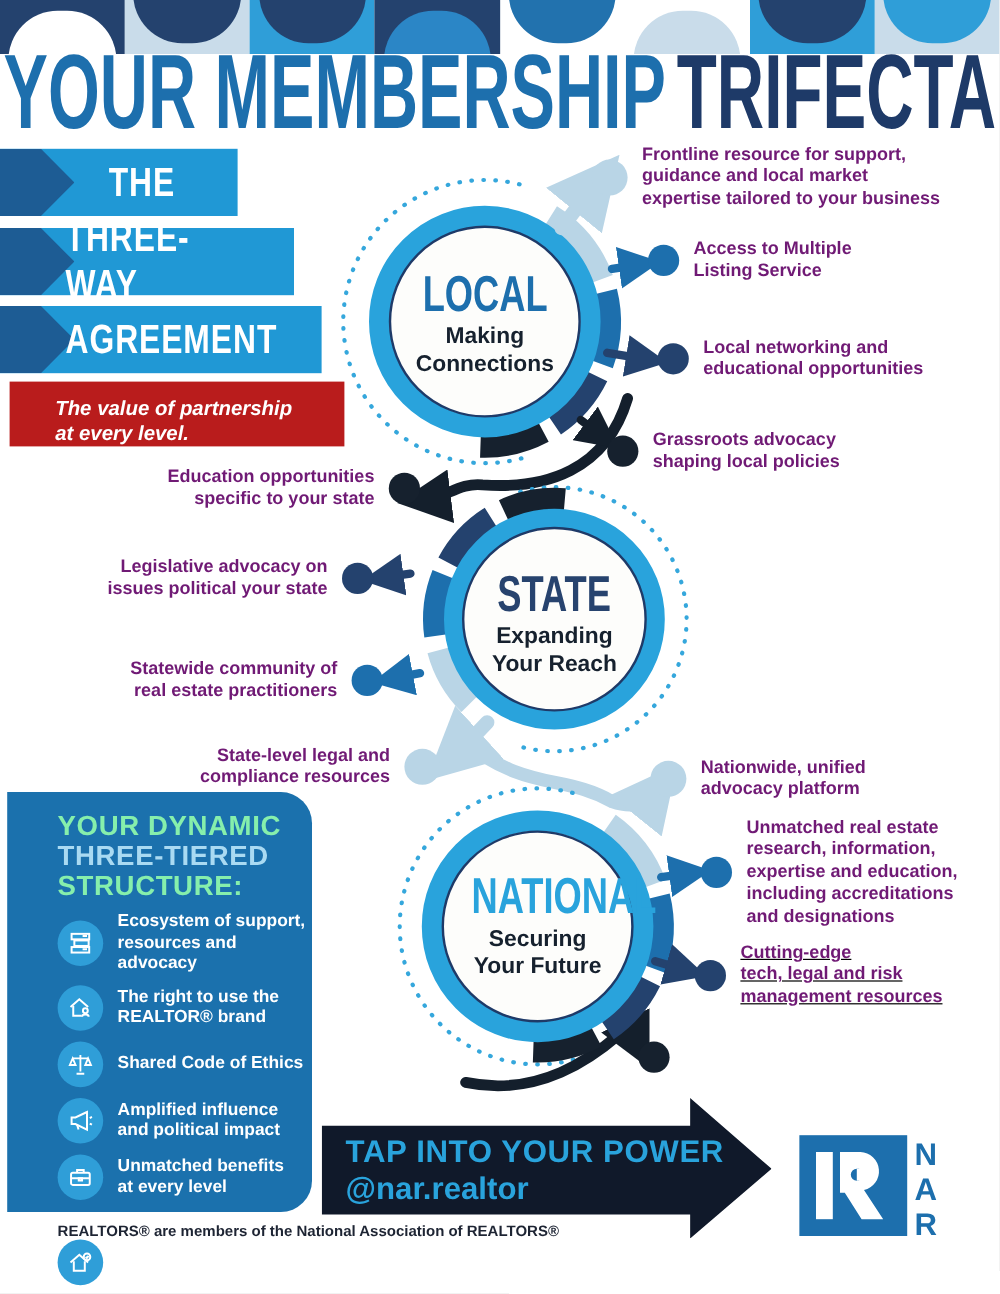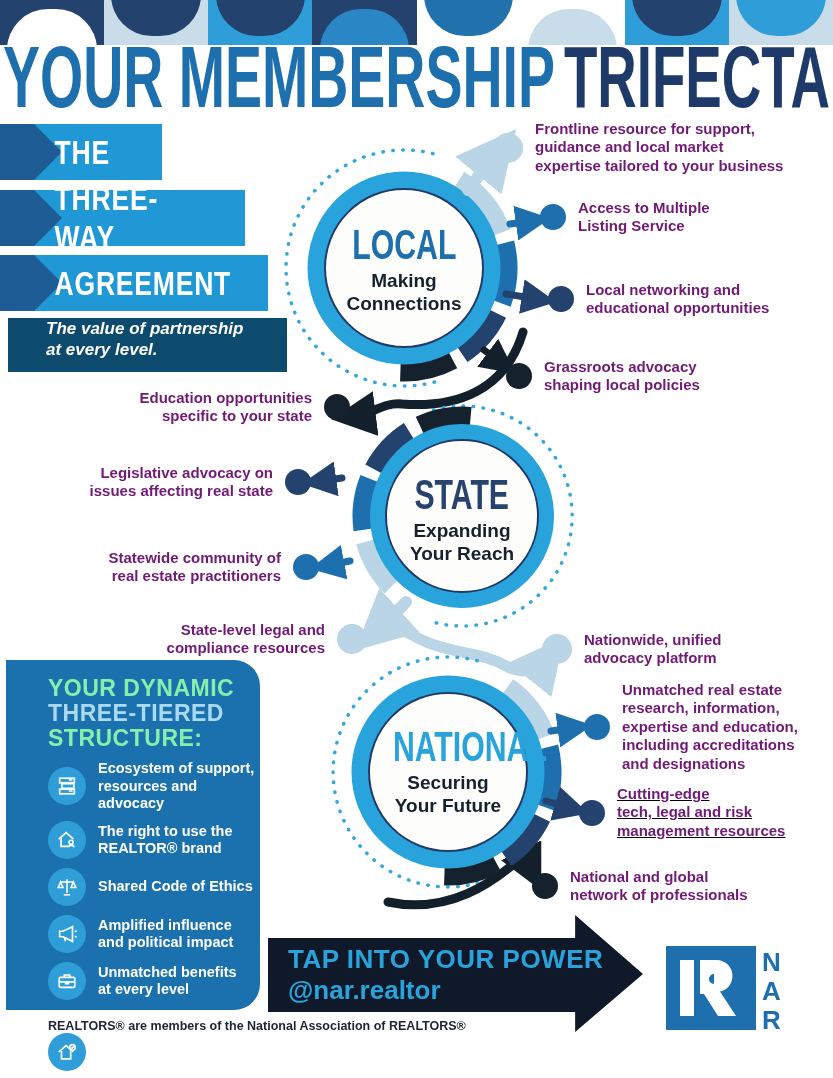--- a/index.html
+++ b/index.html
@@ -16,22 +16,22 @@
   
   .title-svg{position:absolute;left:0;top:40px;}
   .title-svg text{font-family:"Liberation Sans",sans-serif;font-weight:800;}
 
   
   .ribbon{position:absolute;height:56px;background:#2098d5;display:flex;align-items:center;}
   .ribbon .chev{position:absolute;left:0;top:0;width:62px;height:56px;background:#1d5c94;
                 clip-path:polygon(0 0,55% 0,100% 50%,55% 100%,0 100%);}
   .ribbon .rtext{position:relative;padding-left:70px;color:#fff;font-weight:800;font-size:34px;
                  display:inline-block;transform:scaleX(.78);transform-origin:left center;letter-spacing:1px;}
-  .tagline-box{position:absolute;left:8px;top:318px;width:279px;height:54px;background:#0c4a6e;
-               color:#fff;display:flex;align-items:flex-start;}
+  .tagline-box{position:absolute;left:8px;top:318px;width:279px;height:54px;background:#b91c1c;
+               color:#fff;display:flex;align-items:flex-end;}
   .tagline-box span{padding-left:38px;font-style:italic;font-weight:800;font-size:17px;line-height:1.25;white-space:pre-line;}
 
   
   .hub-text{position:absolute;width:170px;text-align:center;}
   .hub-label{font-weight:800;font-size:42px;line-height:1;display:inline-block;
              transform:scaleX(.72);transform-origin:center;}
   .hub-sub{margin-top:4px;font-weight:800;font-size:19px;line-height:1.2;color:#16212e;white-space:pre-line;}
   .lbl-local{color:#1d6fad;}
   .lbl-state{color:#27436e;}
   .lbl-national{color:#29a3dc;}
@@ -110,21 +110,21 @@
     <div class="tile" style="background:#c9dcea">
         <div class="dome hang" style="background:#2f9ed8"></div>
       </div>
   </div>
 
   <svg class="title-svg" width="833" height="78">
     <text x="3" y="67" font-size="88" fill="#1d6fad" textLength="552" lengthAdjust="spacingAndGlyphs">YOUR MEMBERSHIP</text>
     <text x="564" y="67" font-size="88" fill="#1e3a68" textLength="266" lengthAdjust="spacingAndGlyphs">TRIFECTA</text>
   </svg>
 
-  <div class="ribbon" style="left:0;top:124px;width:162px;">
+  <div class="ribbon" style="left:0;top:124px;width:162px;padding-left:36px;">
     <div class="chev"></div>
     <span class="rtext">THE</span>
   </div>
   <div class="ribbon" style="left:0;top:190px;width:245px;">
     <div class="chev"></div>
     <span class="rtext">THREE-WAY</span>
   </div>
   <div class="ribbon" style="left:0;top:255px;width:268px;">
     <div class="chev"></div>
     <span class="rtext">AGREEMENT</span>
@@ -231,21 +231,21 @@
 shaping local policies</span>
   </div>
 
   <div class="bullet left" style="right:483px;top:389px;">
     <span class="btext">Education opportunities
 specific to your state</span>
     <span class="dot c-dark"></span>
   </div>
   <div class="bullet left" style="right:522px;top:464px;">
     <span class="btext">Legislative advocacy on
-issues affecting real state</span>
+issues political your state</span>
     <span class="dot c-navy"></span>
   </div>
   <div class="bullet left" style="right:514px;top:549px;">
     <span class="btext">Statewide community of
 real estate practitioners</span>
     <span class="dot c-med"></span>
   </div>
   <div class="bullet left" style="right:466px;top:621px;">
     <span class="btext">State-level legal and
 compliance resources</span>
@@ -266,22 +266,20 @@
 and designations</span>
   </div>
   <div class="bullet" style="left:579px;top:785px;text-decoration:underline;">
     <span class="dot c-navy"></span>
     <span class="btext">Cutting-edge
 tech, legal and risk
 management resources</span>
   </div>
   <div class="bullet" style="left:532px;top:868px;">
     <span class="dot c-dark"></span>
-    <span class="btext">National and global
-network of professionals</span>
   </div>
 
   <div class="panel">
     <div class="panel-header">
       <div class="ph ph1">YOUR DYNAMIC</div>
       <div class="ph ph2">THREE-TIERED</div>
       <div class="ph ph3">STRUCTURE:</div>
     </div>
     <div class="panel-items">
       <div class="p-item">

